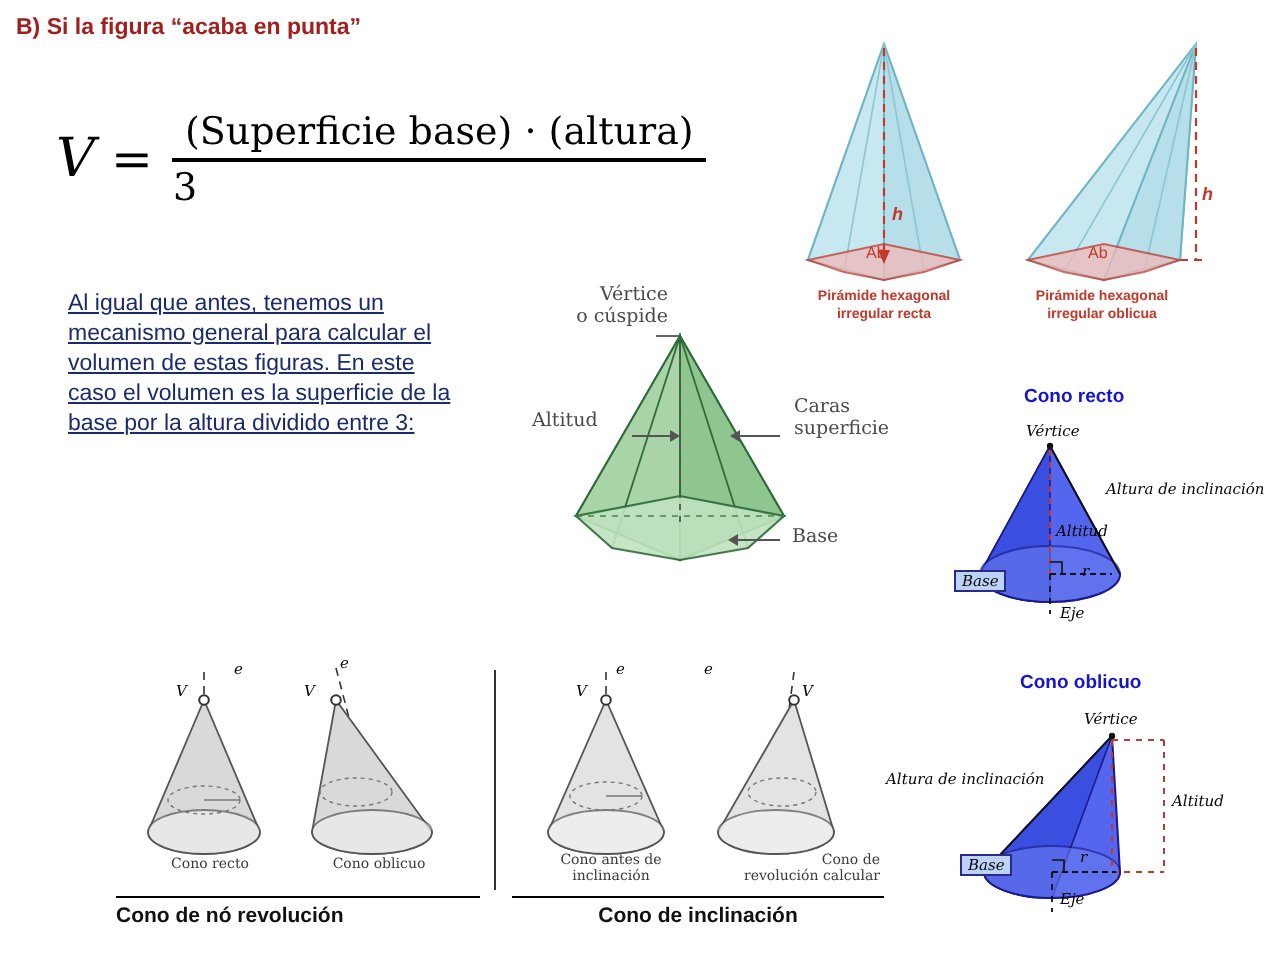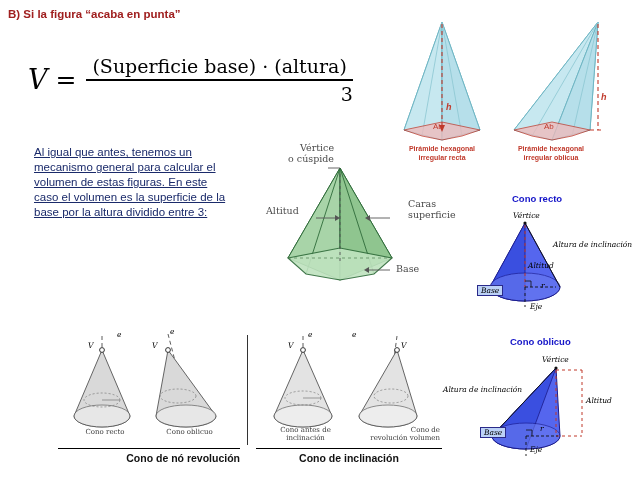--- a/index.html
+++ b/index.html
@@ -20,21 +20,21 @@
 
   
   #formula{
     left:28px; top:55px;
     font-family:"DejaVu Serif", serif;
     color:#000;
     display:flex; align-items:center;
   }
   #formula .v{ font-size:27px; font-style:italic; margin-right:8px;}
   #formula .eq{ font-size:25px; margin-right:10px;}
-  #formula .frac{ display:flex; flex-direction:column; align-items:flex-end;}
+  #formula .frac{ display:flex; flex-direction:column; align-items:flex-start;}
   #formula .num{ font-size:19px; white-space:nowrap; padding:0 6px 2px 6px;}
   #formula .bar{ height:1.5px; background:#000; width:100%;}
   #formula .den{ font-size:19px; padding-top:2px;}
 
   
   #para{
     left:34px; top:145px; width:195px;
     font-size:11.5px; color:#1a2a6a; line-height:15px;text-decoration:underline;
   }
 
@@ -148,21 +148,21 @@
     <polygon points="94,110 99,107 99,113" fill="#555"></polygon>
 
     <line x1="70" y1="8" x2="58" y2="8" stroke="#555" stroke-width="0.9"></line>
   </svg>
 </div>
 <div class="abs green-lbl" style="left:264px;top:142px;text-align:right;width:70px;">
   <div>Vértice</div>
   <div>o cúspide</div>
 </div>
 <div class="abs green-lbl" style="left:266px;top:205px;">Altitud</div>
-<div class="abs green-lbl" style="left:408px;top:198px;">
+<div class="abs green-lbl" style="left:397px;top:198px;">
   <div>Caras</div>
   <div>superficie</div>
 </div>
 <div class="abs green-lbl" style="left:396px;top:263px;">Base</div>
 
 <div class="abs cap-blue-b" style="left:512px;top:193px;">Cono recto</div>
 <div class="abs" style="left:470px;top:205px;width:170px;height:110px;">
   <svg width="170" height="110" viewBox="0 0 170 110">
 
     <path d="M55,18 L20,82 A35 14 0 0 0 90,82 Z" fill="#5566ee" stroke="#1a1a8a" stroke-width="1"></path>
@@ -275,20 +275,20 @@
     <path d="M52,20 L14,86 A29 11 0 0 0 72,86 Z" fill="#e3e3e3" stroke="#555" stroke-width="0.9"></path>
     <ellipse cx="43" cy="86" rx="29" ry="11" fill="#f2f2f2" stroke="#555" stroke-width="0.9" opacity="0.7"></ellipse>
     <ellipse cx="46" cy="66" rx="17" ry="7" fill="none" stroke="#777" stroke-width="0.7" stroke-dasharray="2,2"></ellipse>
     <circle cx="52" cy="20" r="2.4" fill="#fff" stroke="#333" stroke-width="1"></circle>
   </svg>
 </div>
 <div class="abs lbl-ital" style="left:401px;top:341px;">V</div>
 <div class="abs lbl-ital" style="left:352px;top:330px;">e</div>
 <div class="abs sm-cap" style="left:345px;top:426px;width:95px;text-align:right;">
   <div>Cono de</div>
-  <div>revolución volumen</div>
+  <div>revolución calcular</div>
 </div>
 
 <div class="abs divider-h" style="left:58px;top:448px;width:182px;"></div>
 <div class="abs divider-h" style="left:256px;top:448px;width:186px;"></div>
 
-<div class="abs cap-dark" style="left:58px;top:452px;width:182px;text-align:right;">Cono de nó revolución</div>
+<div class="abs cap-dark" style="left:58px;top:452px;width:182px;text-align:left;">Cono de nó revolución</div>
 <div class="abs cap-dark" style="left:256px;top:452px;width:186px;text-align:center;">Cono de inclinación</div>
 
 </body></html>

